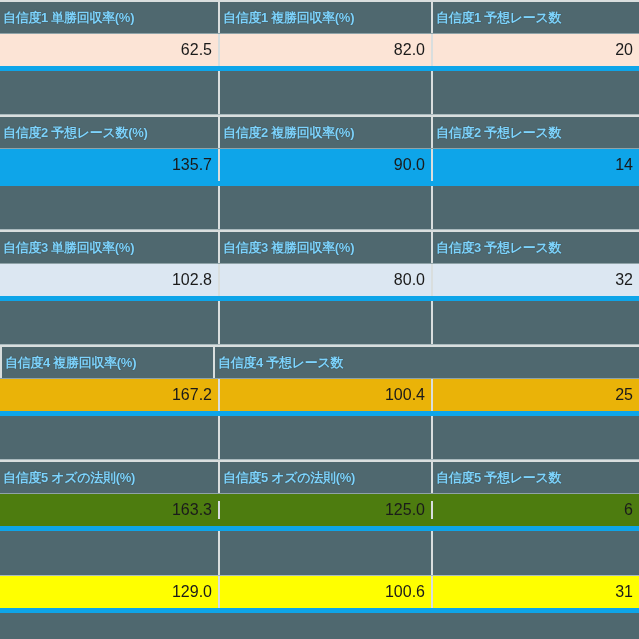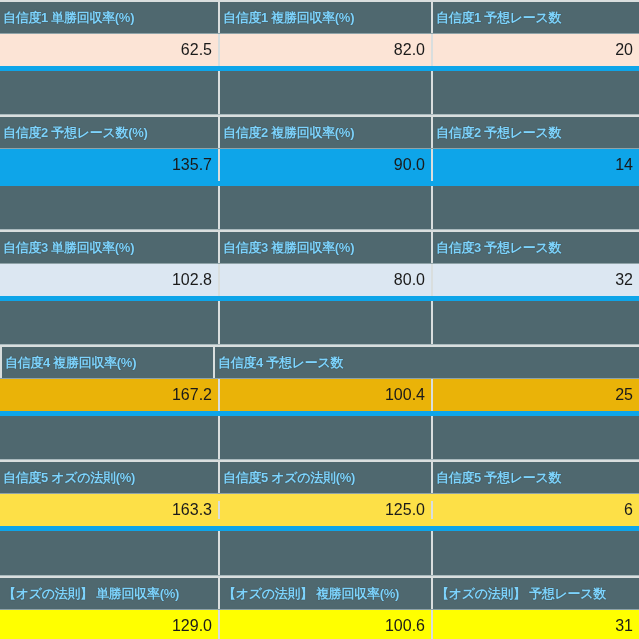--- a/index.html
+++ b/index.html
@@ -170,39 +170,34 @@
             <div class="cell c3"></div>
           </div>
         </div>
       </div>
       <div class="block">
         <div class="row header-row">
           <div class="cell hcell c1">自信度5 オズの法則(%)</div>
           <div class="cell hcell c2">自信度5 オズの法則(%)</div>
           <div class="cell hcell c3">自信度5 予想レース数</div>
         </div>
-        <div class="row value-row" style="background: #fde047; align-items: center;">
+        <div class="row value-row" style="background: #4d7c0f; align-items: center;">
           <div class="cell vcell c1">163.3</div>
           <div class="cell vcell c2">125.0</div>
           <div class="cell vcell c3">6</div>
         </div>
         <div class="spacer tall">
           <div class="row" style="height: 100%;">
             <div class="cell c1"></div>
             <div class="cell c2"></div>
             <div class="cell c3"></div>
           </div>
         </div>
       </div>
       <div class="block">
-        <div class="row header-row">
-          <div class="cell hcell c1">【オズの法則】 単勝回収率(%)</div>
-          <div class="cell hcell c2">【オズの法則】 複勝回収率(%)</div>
-          <div class="cell hcell c3">【オズの法則】 予想レース数</div>
-        </div>
         <div class="row value-row" style="background: rgb(255, 255, 0);">
           <div class="cell vcell c1">129.0</div>
           <div class="cell vcell c2">100.6</div>
           <div class="cell vcell c3">31</div>
         </div>
       </div>
     </div>
 </div>
 
 </body></html>

